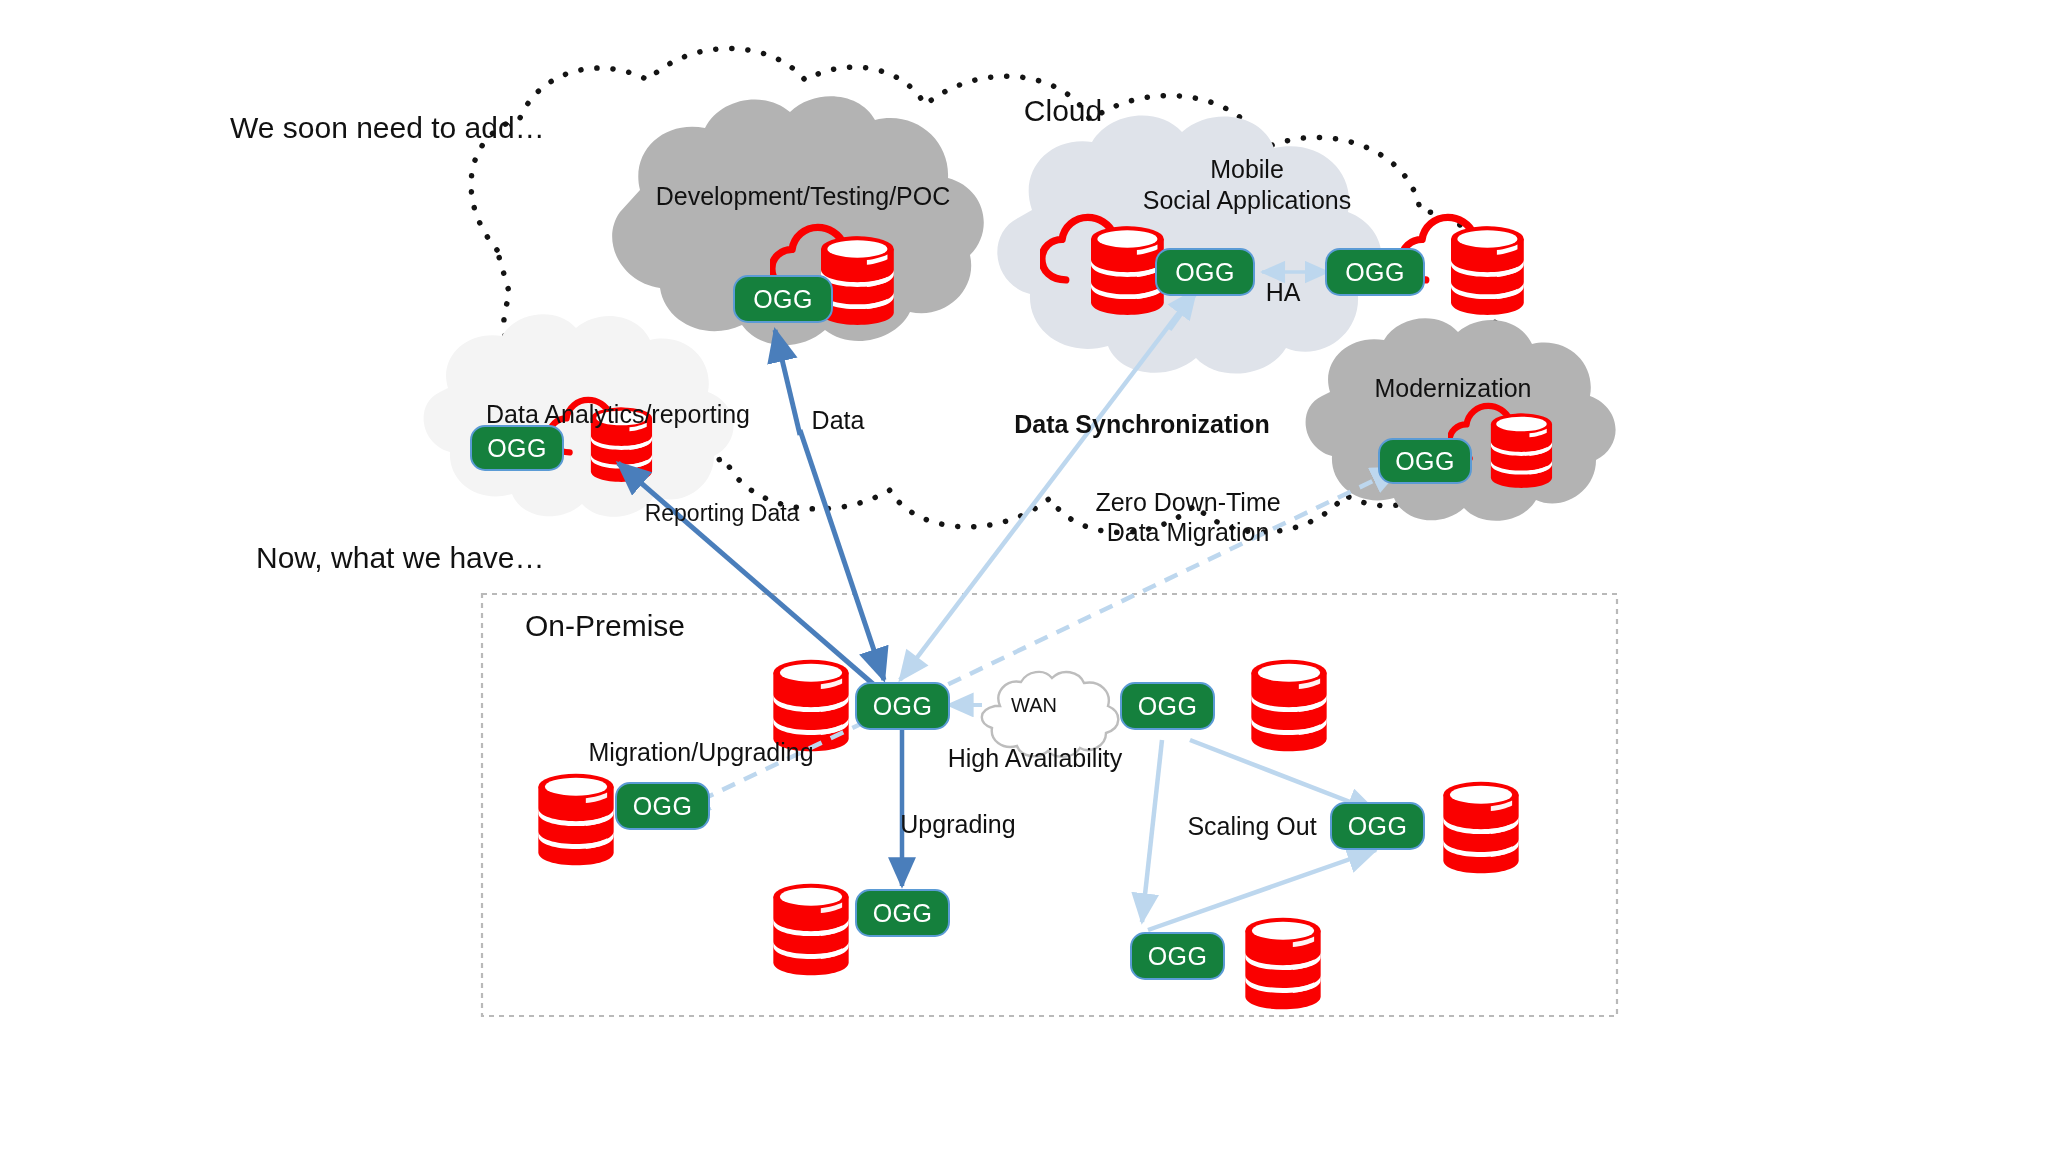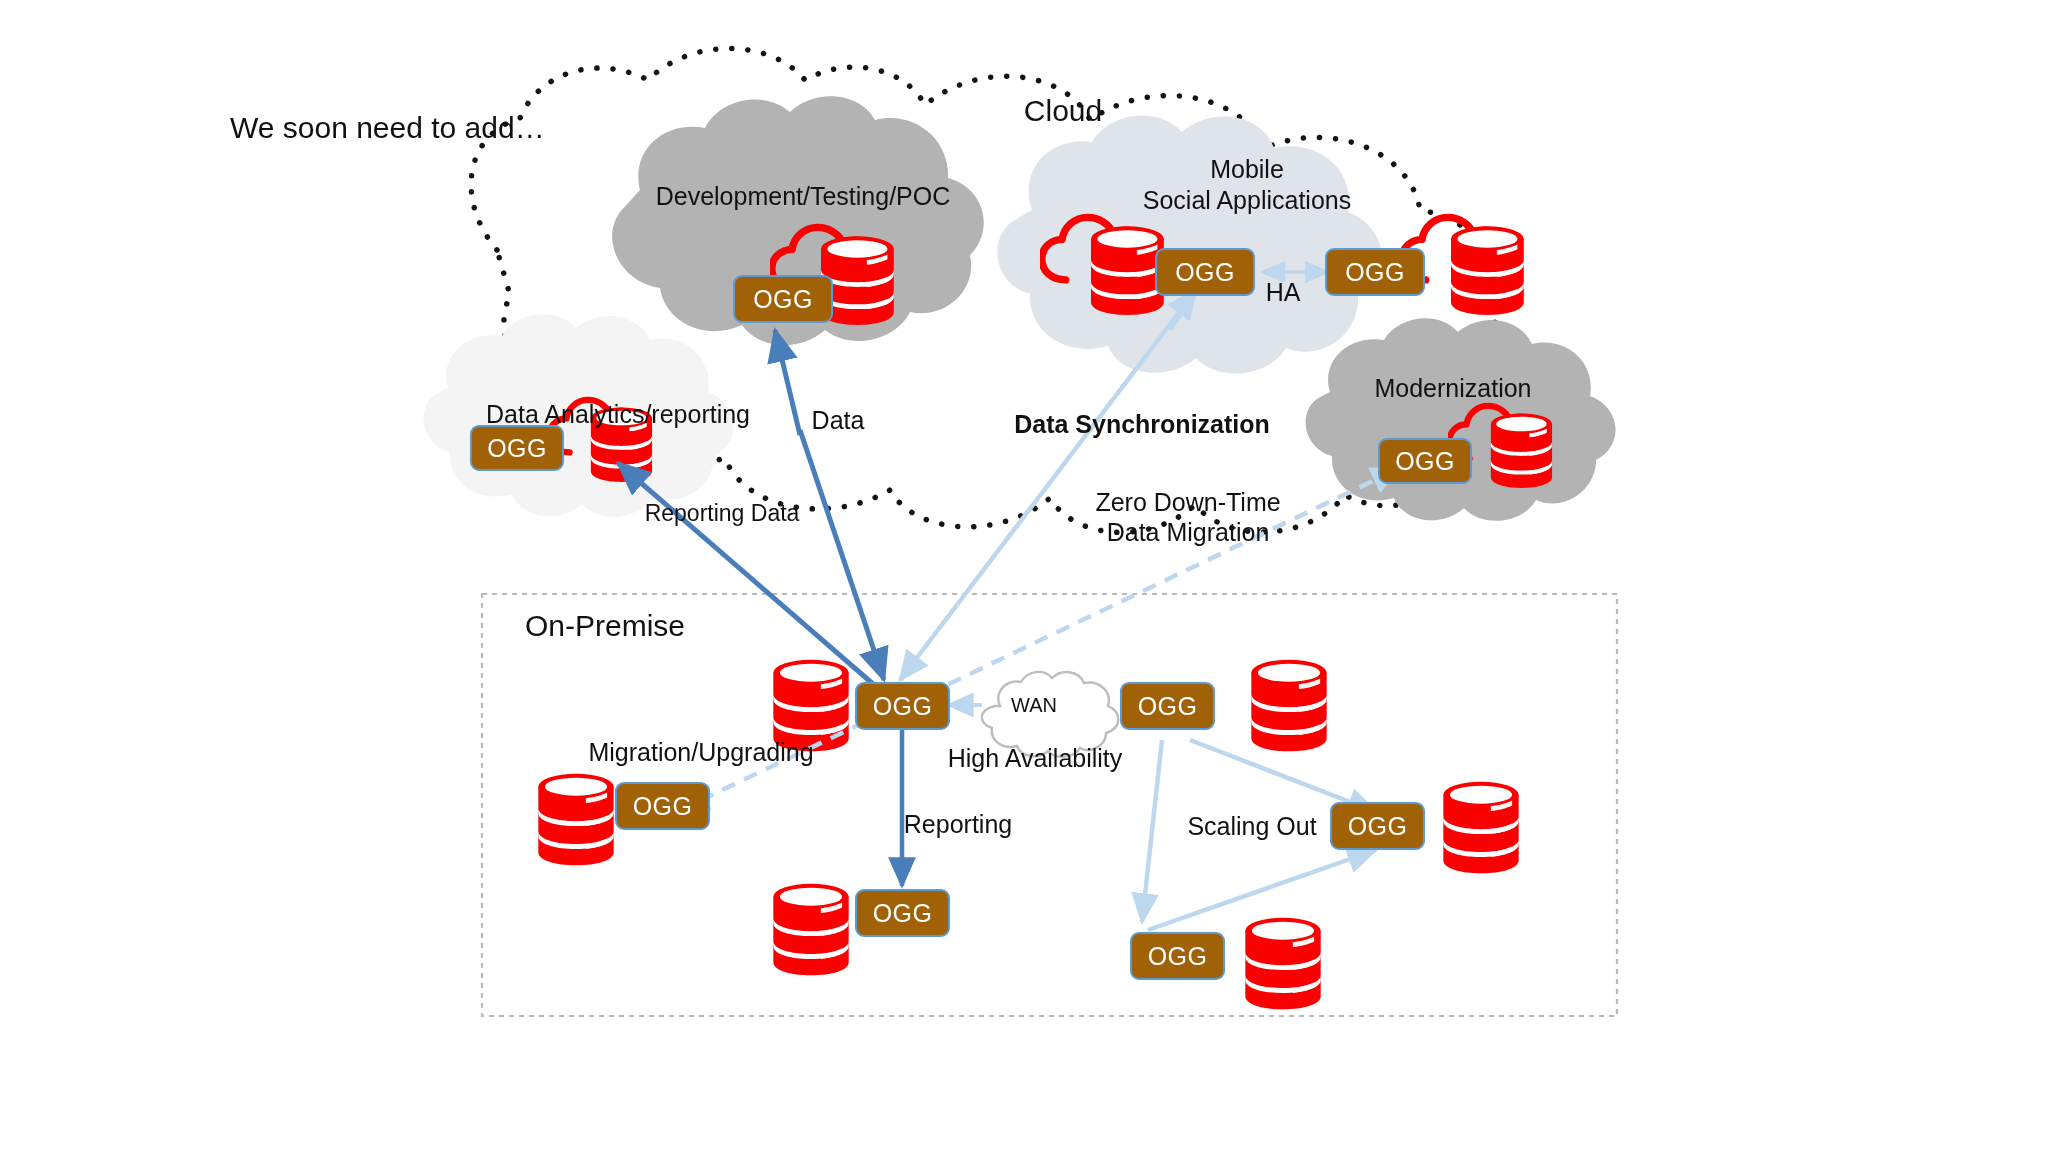--- a/index.html
+++ b/index.html
@@ -29,23 +29,23 @@
     font-family: "Liberation Sans", sans-serif;
   }
   .lbl.t-big   { font-size: 30px; }
   .lbl.t-mid   { font-size: 25px; }
   .lbl.t-sm    { font-size: 23px; }
   .lbl.t-xs    { font-size: 20px; }
   .lbl.center  { text-align: center; transform: translateX(-50%); }
 
   .ogg {
     position: absolute;
-    background: #a16207;
+    background: #15803d;
     border: 2.5px solid #5b9bd5;
-    border-radius: 9px;
+    border-radius: 15px;
     color: #ffffff;
     font-size: 25px;
     display: flex;
     align-items: center;
     justify-content: center;
     box-sizing: border-box;
     letter-spacing: .4px;
   }
 </style>
 </head>
@@ -252,20 +252,21 @@
   <div class="ogg" style="left:615px; top:782px; width:95px; height:48px;">OGG</div>
 
   <div class="ogg" style="left:855px; top:889px; width:95px; height:48px;">OGG</div>
 
   <div class="ogg" style="left:1330px; top:802px; width:95px; height:48px;">OGG</div>
 
   <div class="ogg" style="left:1130px; top:932px; width:95px; height:48px;">OGG</div>
 
   <div class="lbl t-big" style="left:230px; top:110px;">We soon need to add…</div>
 
+  <div class="lbl t-big" style="left:256px; top:540px;">Now, what we have…</div>
 
   <div class="lbl t-big center" style="left:1063px; top:93px;">Cloud</div>
 
   <div class="lbl t-mid center" style="left:803px; top:182px;">Development/Testing/POC</div>
 
   <div class="lbl t-mid center" style="left:1247px; top:155px;">Mobile</div>
   <div class="lbl t-mid center" style="left:1247px; top:186px;">Social Applications</div>
 
   <div class="lbl t-mid center" style="left:618px; top:368px;margin-top:32px;">Data Analytics/reporting</div>
 
@@ -279,21 +280,21 @@
 
   <div class="lbl t-mid center" style="left:1142px; top:410px;font-weight:bold;">Data Synchronization</div>
 
   <div class="lbl t-mid center" style="left:1188px; top:488px;">Zero Down-Time</div>
   <div class="lbl t-mid center" style="left:1188px; top:518px;">Data Migration</div>
 
   <div class="lbl t-big" style="left:525px; top:608px;">On-Premise</div>
 
   <div class="lbl t-mid center" style="left:701px; top:738px;">Migration/Upgrading</div>
 
-  <div class="lbl t-mid center" style="left:958px; top:810px;">Reporting</div>
+  <div class="lbl t-mid center" style="left:958px; top:810px;">Upgrading</div>
 
   <div class="lbl t-mid center" style="left:1035px; top:736px;margin-top:8px;">High Availability</div>
 
   <div class="lbl t-mid center" style="left:1252px; top:812px;">Scaling Out</div>
 
   <div class="lbl t-xs center" style="left:1034px; top:694px;">WAN</div>
 
 </div>
 
 </body></html>

